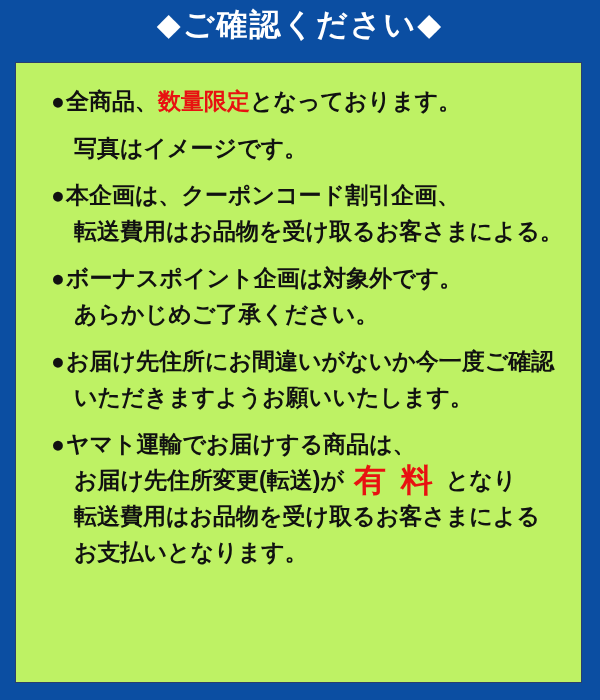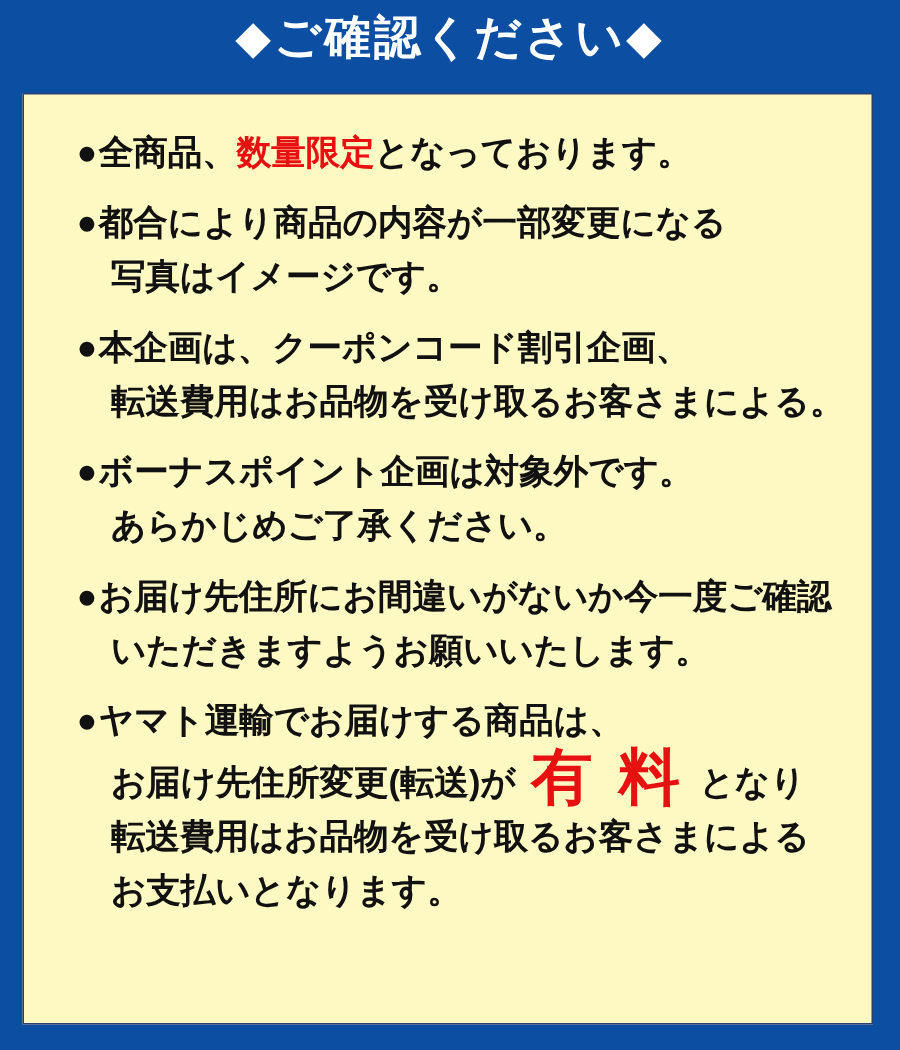--- a/index.html
+++ b/index.html
@@ -22,58 +22,57 @@
     font-size: 31px;
     letter-spacing: 2px;
     white-space: nowrap;
   }
   .panel {
     position: absolute;
     left: 15px;
     top: 62px;
     right: 18px;
     bottom: 17px;
-    background: #fef9c3;
+    background: #bef264;
     border: 1px solid #2a3f6f;
     padding: 20px 14px 0 35px;
     overflow: hidden;
   }
   .notice-item {
     color: #111111;
     font-size: 23px;
     line-height: 36px;
     margin-bottom: 11px;
   }
   .notice-line { white-space: nowrap; }
   .notice-line.cont { padding-left: 23px; }
   .bullet { margin-right: 1px; }
   .seg.red { color: #e81111; }
   .seg.red-large {
     color: #e81111;
-    font-size: 41px;
+    font-size: 32px;
     line-height: 1;
     letter-spacing: 3px;
     margin: 16px 10px;
     vertical-align: -3px;
   }
 </style>
 </head>
 <body>
 
 <div class="header">
   <span class="header-title">◆ご確認ください◆</span>
 </div>
 
 <div class="panel">
   <div id="notice-list">
       <div class="notice-item">
         <div class="notice-line"><span class="bullet">●</span><span class="seg">全商品、</span><span class="seg red">数量限定</span><span class="seg">となっております。</span></div>
       </div>
       <div class="notice-item">
-        <div class="notice-line"><span class="bullet">●</span><span class="seg">都合により商品の内容が一部変更になる</span></div>
         <div class="notice-line cont"><span class="seg">写真はイメージです。</span></div>
       </div>
       <div class="notice-item">
         <div class="notice-line"><span class="bullet">●</span><span class="seg">本企画は、クーポンコード割引企画、</span></div>
         <div class="notice-line cont"><span class="seg">転送費用はお品物を受け取るお客さまによる。</span></div>
       </div>
       <div class="notice-item">
         <div class="notice-line"><span class="bullet">●</span><span class="seg">ボーナスポイント企画は対象外です。</span></div>
         <div class="notice-line cont"><span class="seg">あらかじめご了承ください。</span></div>
       </div>

